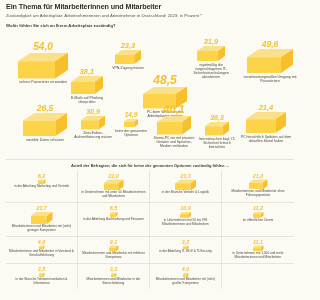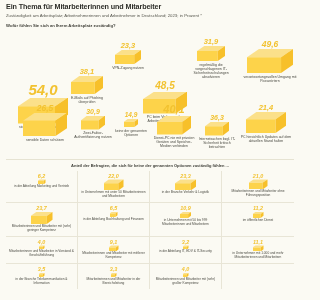--- a/index.html
+++ b/index.html
@@ -75,21 +75,21 @@
 
 <div class="wrap">
 
   <div class="title">Ein Thema für Mitarbeiterinnen und Mitarbeiter</div>
   <div class="subtitle">Zuständigkeit am Arbeitsplatz; Arbeitnehmerinnen und Arbeitnehmer in Deutschland; 2023; in Prozent *</div>
   <div class="qline">Wofür fühlen Sie sich an Ihrem Arbeitsplatz zuständig?</div>
 
   <div class="chart-top">
 
     <div class="item" style="left:8px;top:12px;width:58px;">
-      <div class="val" style="font-size:15px;margin-top:40px;">54,0</div>
+      <div class="val" style="font-size:10px;">54,0</div>
       <div class="blk" style="width:50px;height:26px;">
         <div class="top"></div>
           <div class="front"></div>
           <div class="side"></div>
       </div>
       <div class="lbl">sichere Passwörter verwenden</div>
     </div>
 
     <div class="item" style="left:60px;top:38px;width:42px;">
       <div class="val" style="font-size:7.5px;">38,1</div>
@@ -105,21 +105,21 @@
       <div class="val" style="font-size:7.5px;">23,3</div>
       <div class="blk" style="width:26px;height:14px;">
         <div class="top"></div>
           <div class="front"></div>
           <div class="side"></div>
       </div>
       <div class="lbl">VPN-Zugang nutzen</div>
     </div>
 
     <div class="item" style="left:133px;top:44px;width:52px;">
-      <div class="val" style="font-size:10px;margin-top:7px;">48,5</div>
+      <div class="val" style="font-size:12px;">48,5</div>
       <div class="blk" style="width:44px;height:22px;">
         <div class="top"></div>
           <div class="front"></div>
           <div class="side"></div>
       </div>
       <div class="lbl">PC beim Verlassen des Arbeitsplatzes sperren</div>
     </div>
 
     <div class="item" style="left:183px;top:8px;width:44px;">
       <div class="val" style="font-size:7.5px;">31,9</div>

